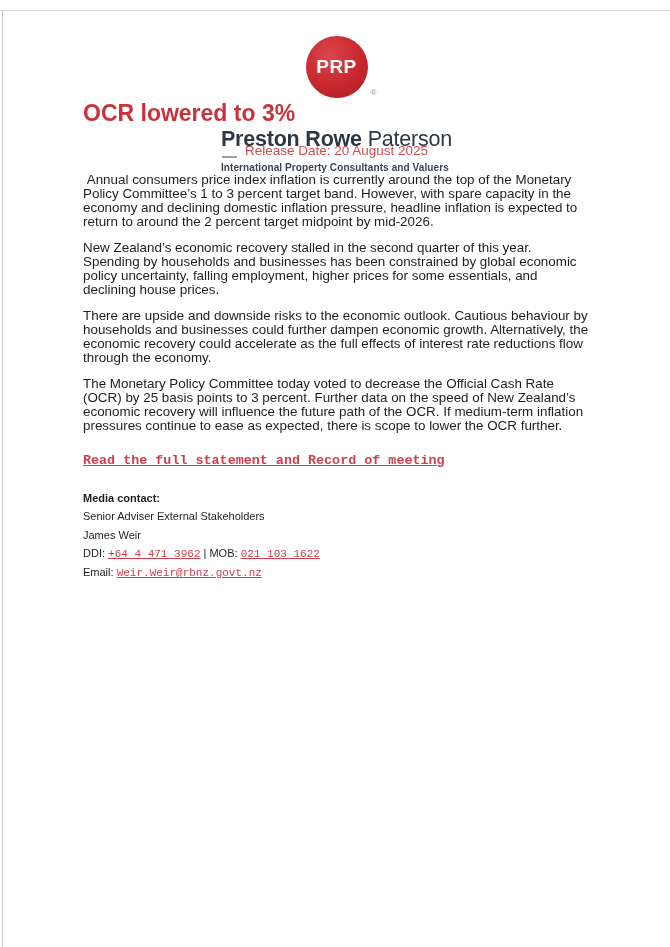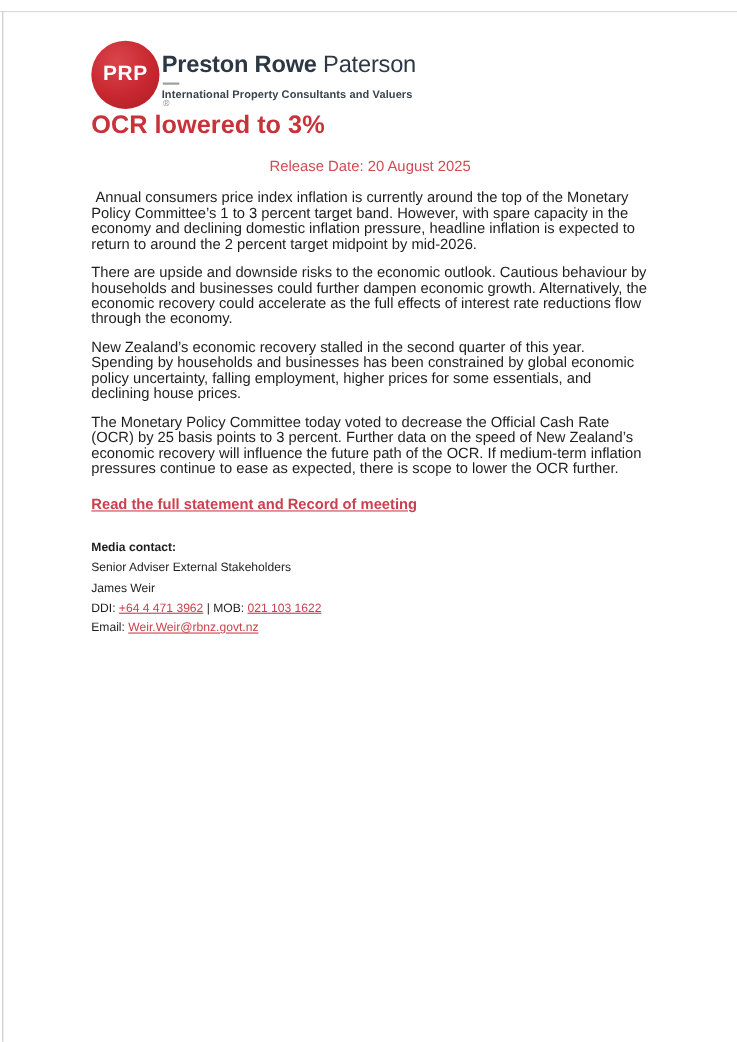--- a/index.html
+++ b/index.html
@@ -27,22 +27,23 @@
   .content {
     position: absolute;
     left: 83px;
     top: 36px;
     width: 507px;
   }
   
   .brand-row {
     display: flex;
     align-items: center;
-    gap: 2px;
+    gap: 27px;
     height: 64px;
+    flex-direction: column;
   }
   .logo-circle {
     position: relative;
     width: 62px; height: 62px;
     border-radius: 50%;
     background: radial-gradient(circle at 38% 30%, #d9454b 0%, #c8272f 55%, #a91e26 100%);
     display: flex;
     align-items: center;
     justify-content: center;
     color: #ffffff;
@@ -98,20 +99,21 @@
     font-size: 13.4px;
     line-height: 14px;
     color: #1e1e1e;
     white-space: pre-wrap;
   }
   .statement-link-row { margin-top: 17px; }
   a.red-link {
     color: #ca414d;
     text-decoration: underline;
     cursor: pointer;
+    font-family: Liberation Mono, monospace;
   }
   a.statement-link {
     font-size: 13.4px;
     font-weight: 700;
   }
   
   .contact-block {
     margin-top: 21px;
     font-size: 11px;
     line-height: 18.3px;
@@ -138,22 +140,22 @@
       <div class="brand-divider"></div>
       <div class="brand-tagline">International Property Consultants and Valuers</div>
     </div>
   </div>
 
   <div class="article-title">OCR lowered to 3%</div>
   <div class="release-date">Release Date: 20 August 2025</div>
 
   <div class="body-copy">
     <p> Annual consumers price index inflation is currently around the top of the Monetary Policy Committee’s 1 to 3 percent target band. However, with spare capacity in the economy and declining domestic inflation pressure, headline inflation is expected to return to around the 2 percent target midpoint by mid-2026.</p>
+    <p>New Zealand’s economic recovery stalled in the second quarter of this year. Spending by households and businesses has been constrained by global economic policy uncertainty, falling employment, higher prices for some essentials, and declining house prices.</p>
     <p>There are upside and downside risks to the economic outlook. Cautious behaviour by households and businesses could further dampen economic growth. Alternatively, the economic recovery could accelerate as the full effects of interest rate reductions flow through the economy.</p>
-    <p>New Zealand’s economic recovery stalled in the second quarter of this year. Spending by households and businesses has been constrained by global economic policy uncertainty, falling employment, higher prices for some essentials, and declining house prices.</p>
     <p>The Monetary Policy Committee today voted to decrease the Official Cash Rate (OCR) by 25 basis points to 3 percent. Further data on the speed of New Zealand’s economic recovery will influence the future path of the OCR. If medium-term inflation pressures continue to ease as expected, there is scope to lower the OCR further.</p>
   </div>
 
   <div class="statement-link-row">
     <a class="red-link statement-link">Read the full statement and Record of meeting</a>
   </div>
 
   <div class="contact-block">
     <div class="line contact-heading">Media contact:</div>
     <div class="line">Senior Adviser External Stakeholders</div>

